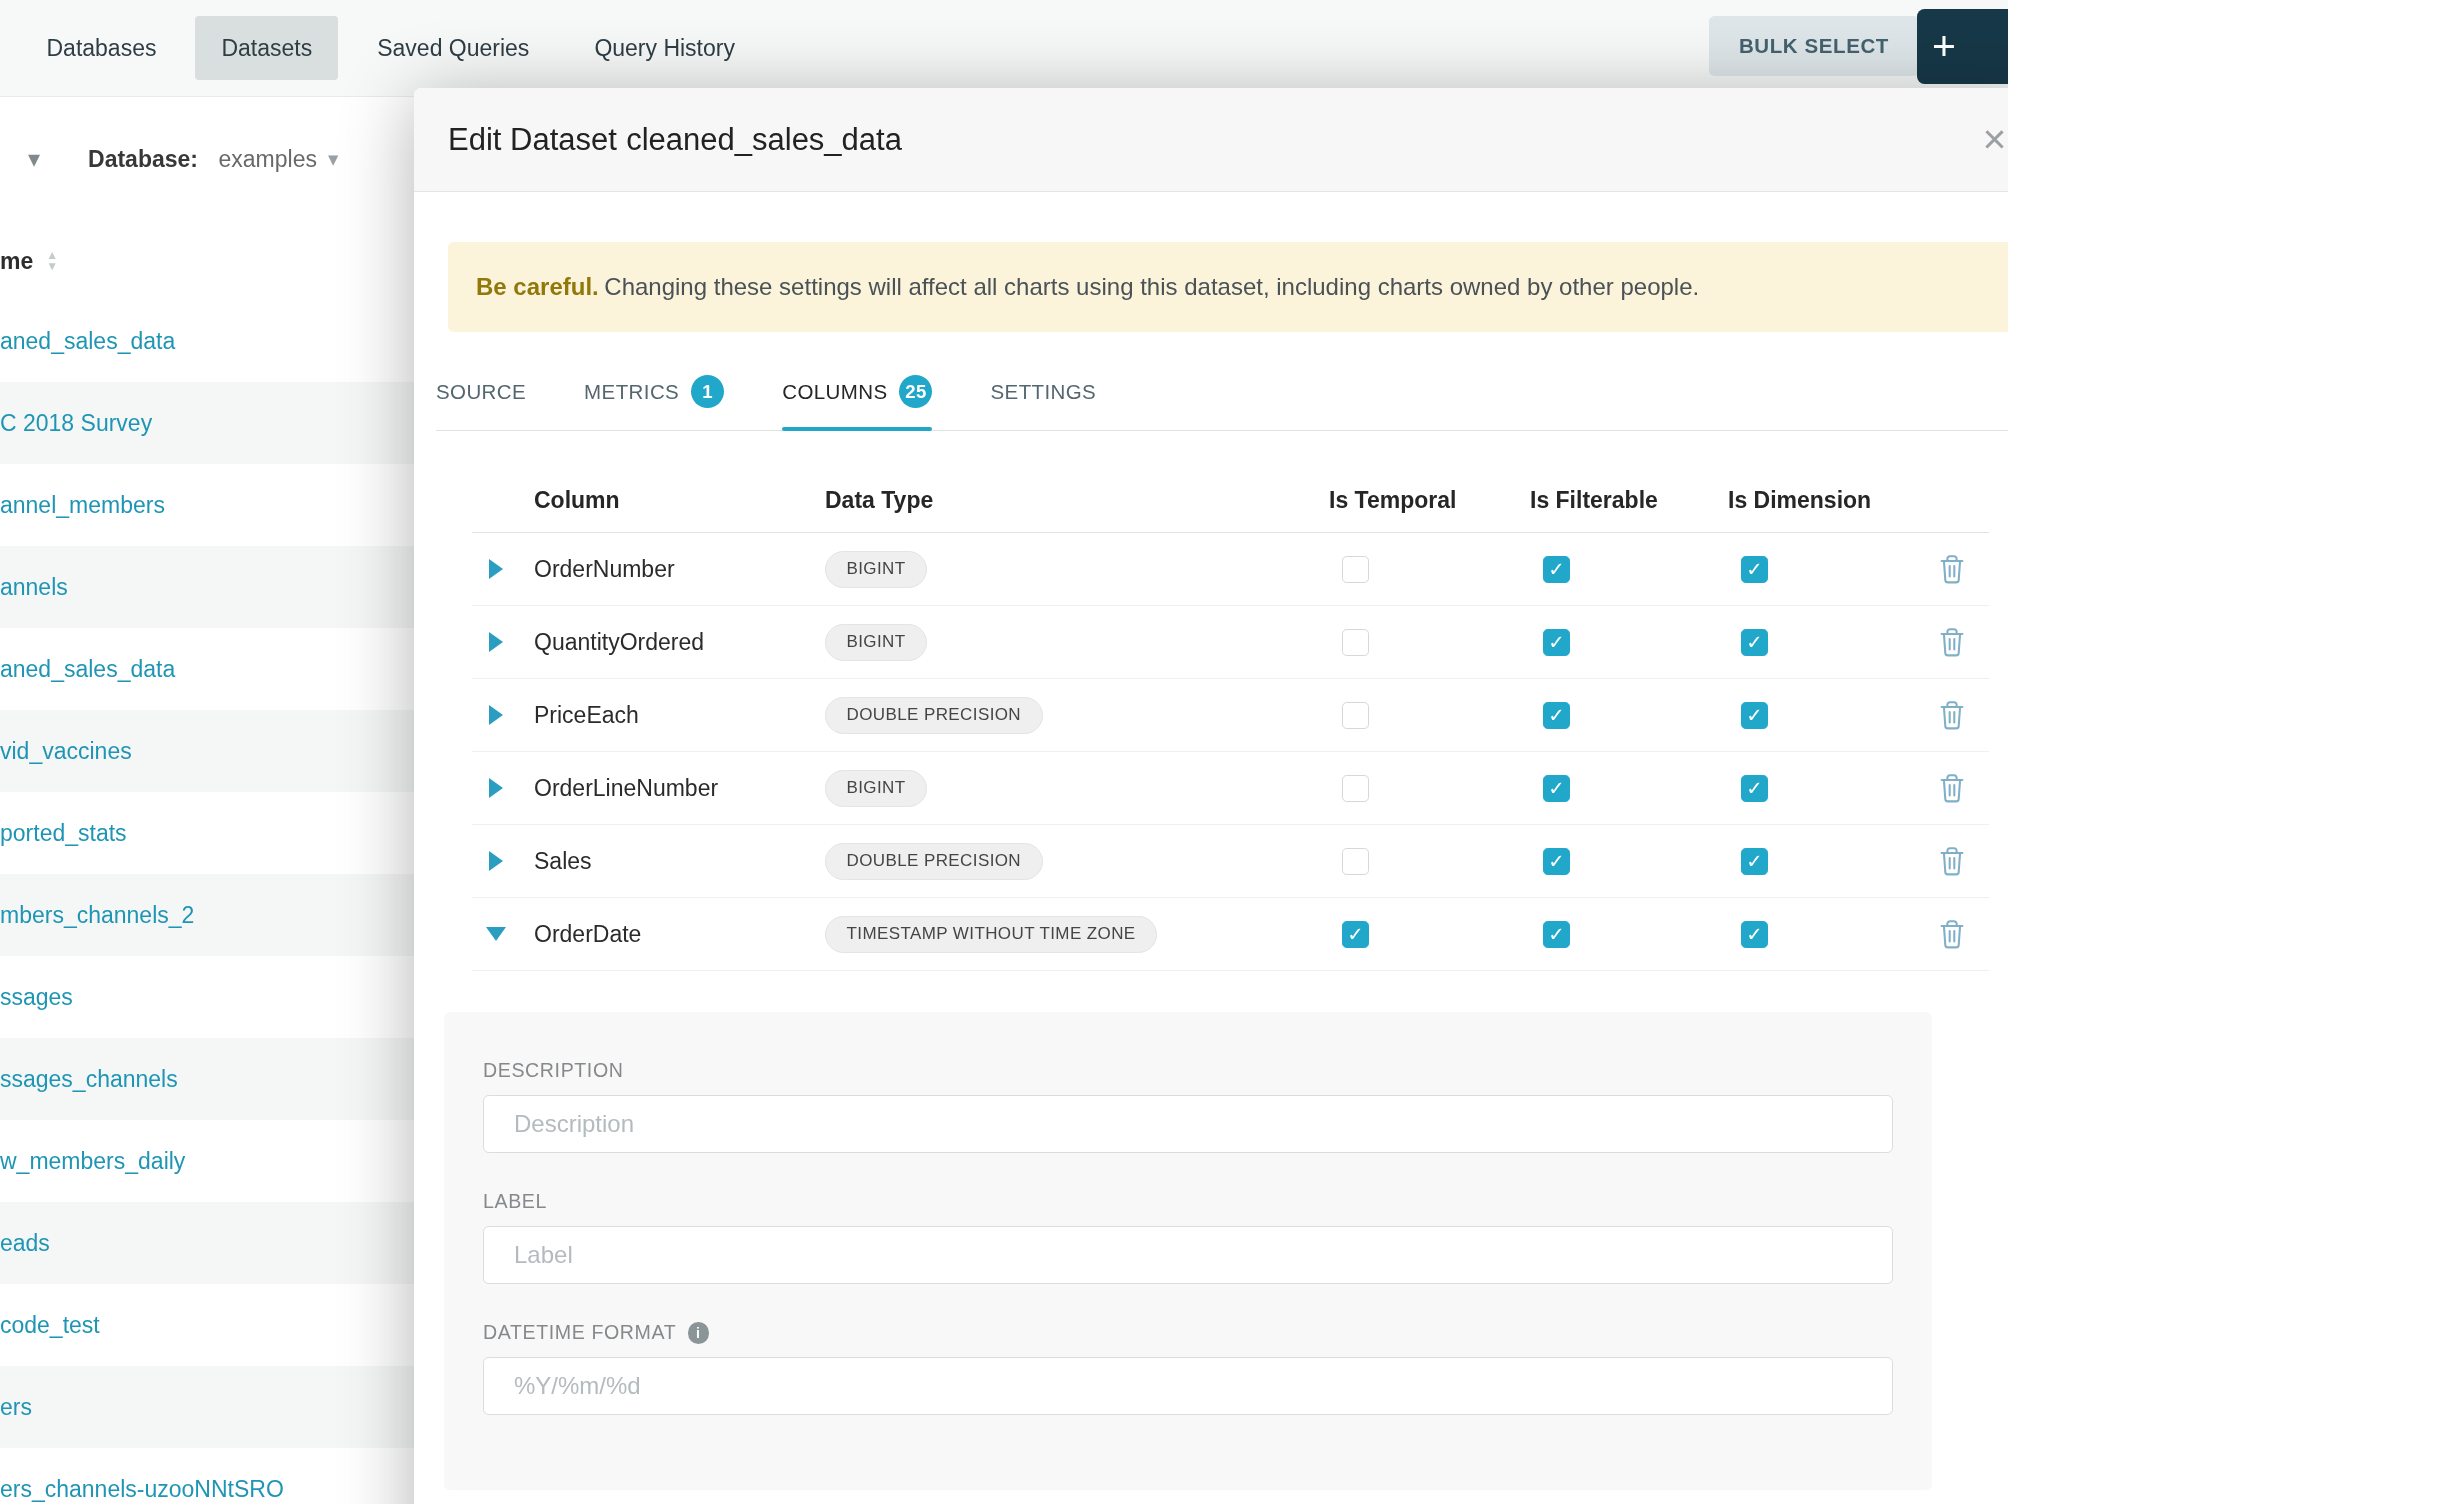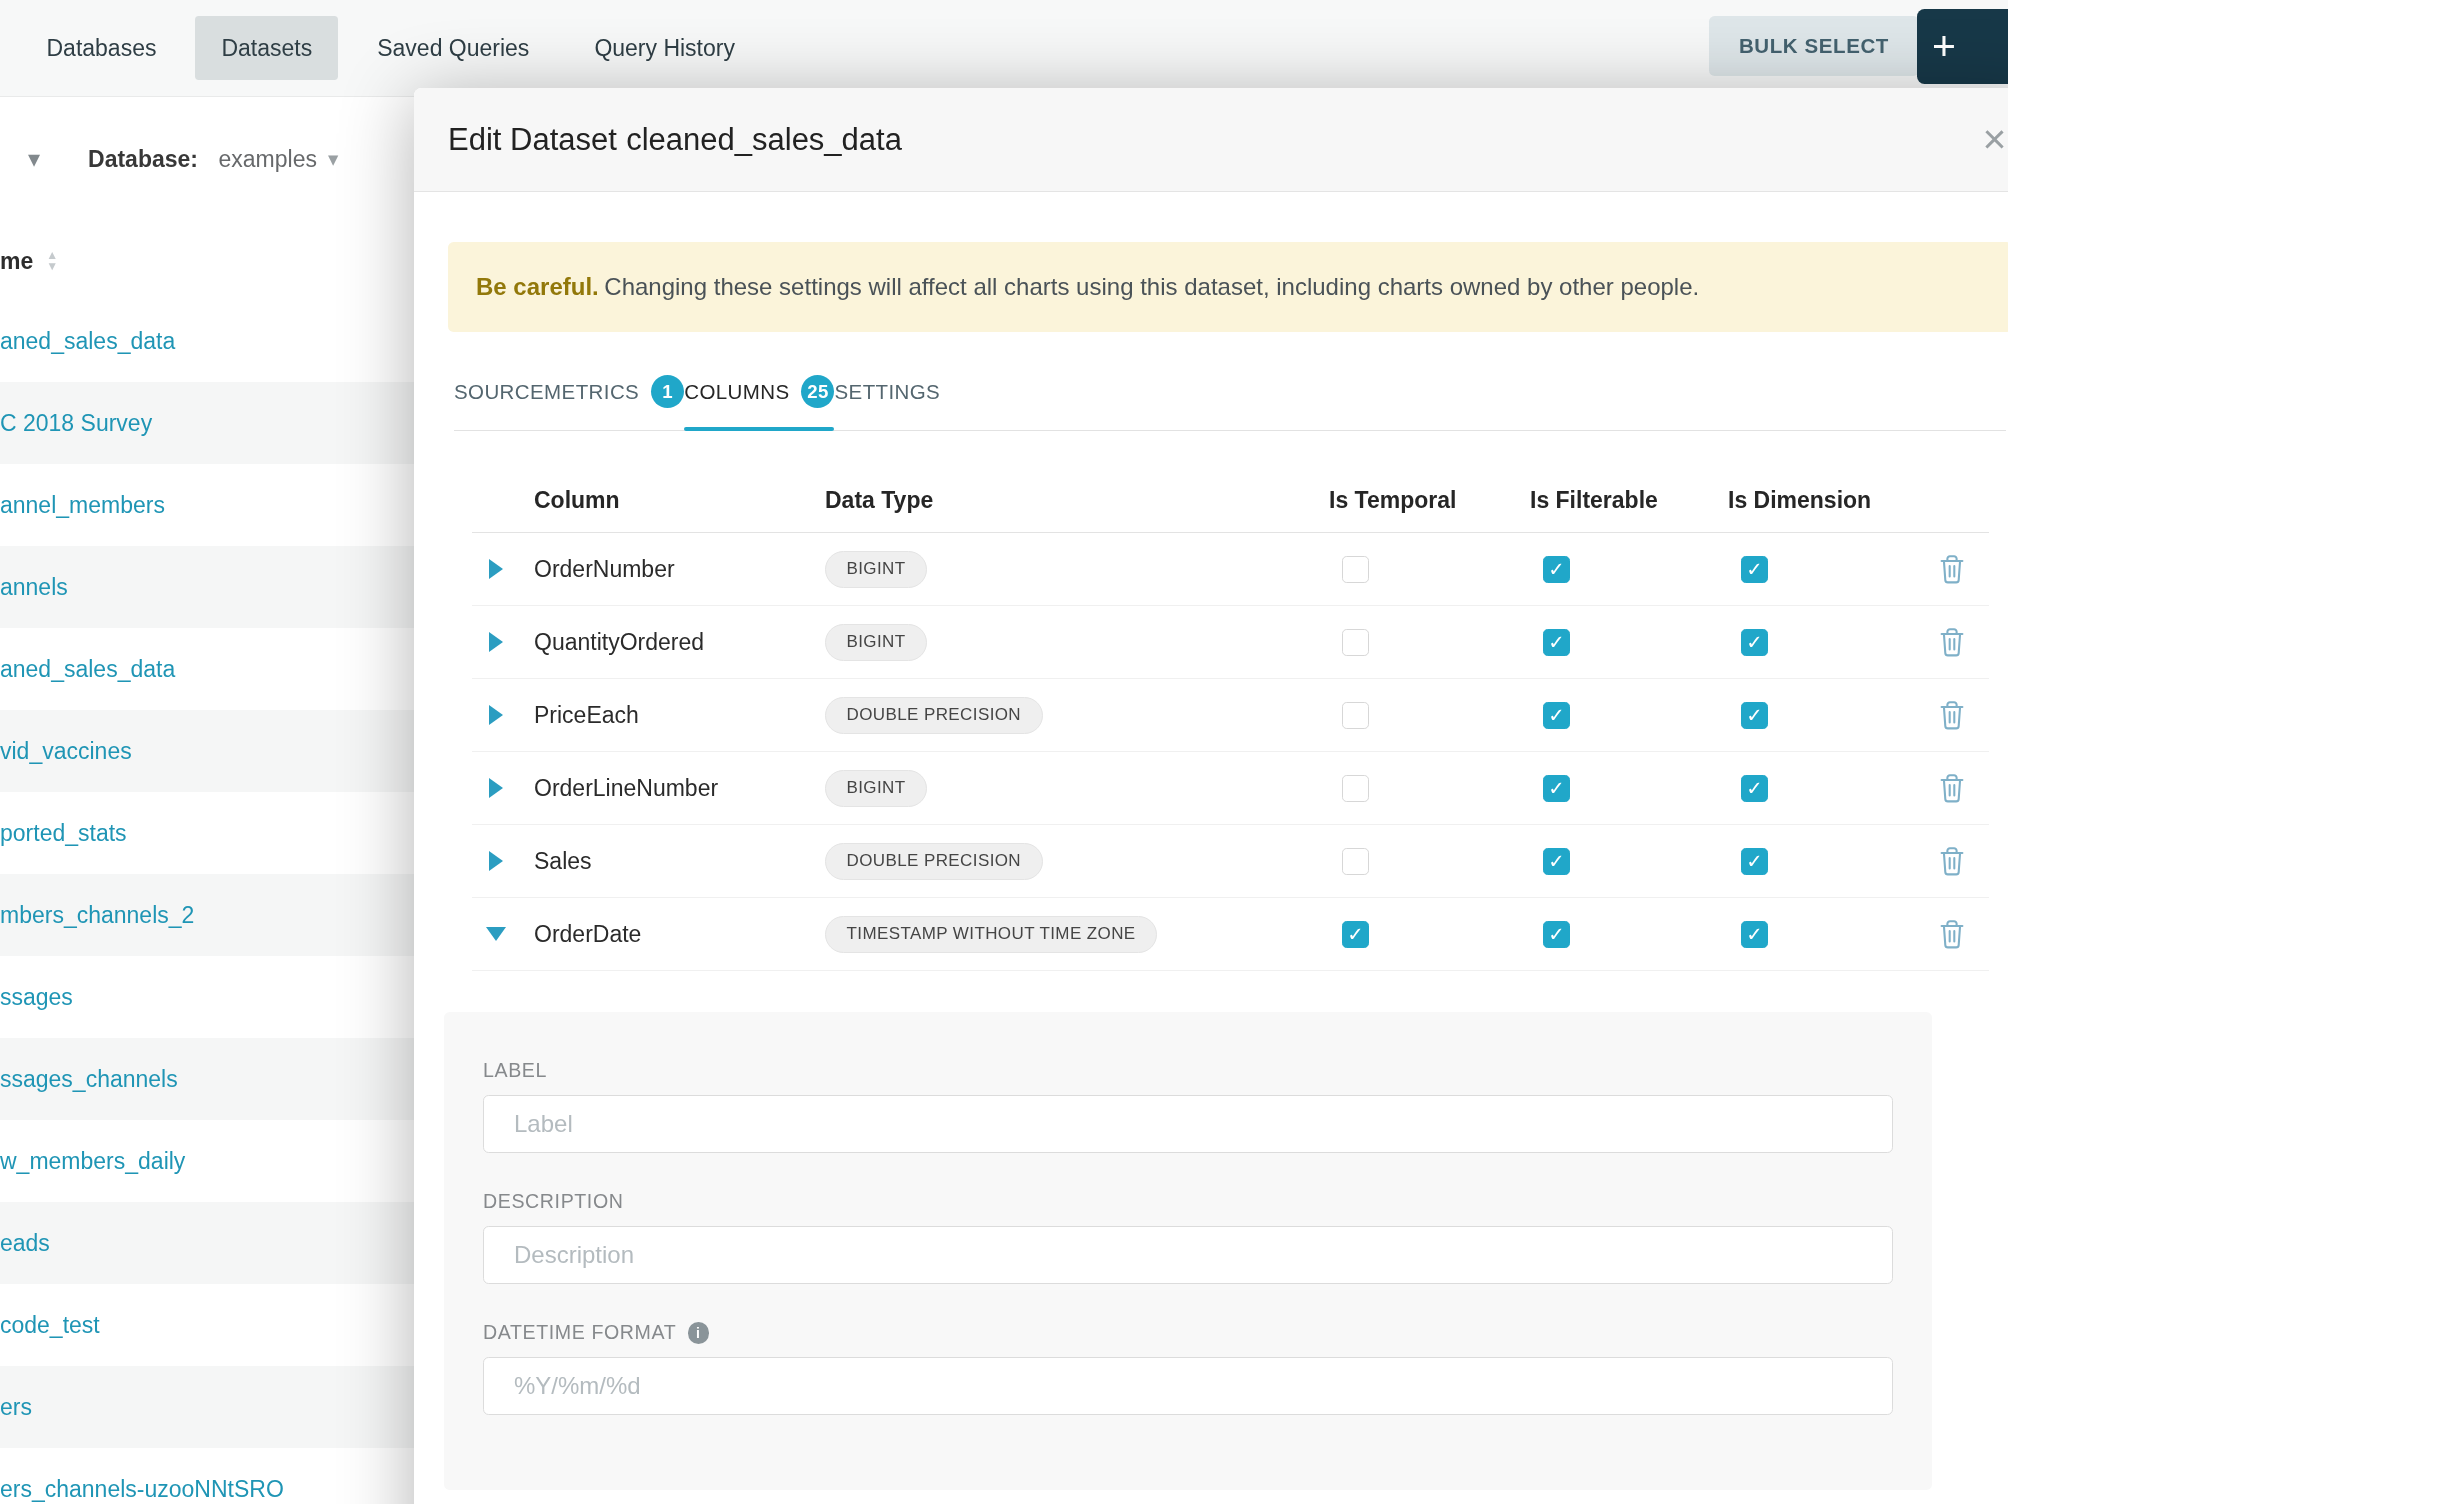--- a/index.html
+++ b/index.html
@@ -41,21 +41,21 @@
          box-shadow:0 9.3px 75px rgba(0,0,0,.30);z-index:2;overflow:hidden}
   .modal-header{height:104px;background:#f7f7f7;border-bottom:0.9px solid #e4e4e4;display:flex;align-items:center;padding:0 34px}
   .modal-title{font-size:31px;color:#222;font-weight:400;white-space:nowrap}
   .modal-title .ds-name{font-weight:400;margin-left:9.3px}
   .close-btn{margin-left:auto;font-size:41px;color:#9aa0a3;cursor:pointer;line-height:1;padding:0 5.6px}
 
   .warning-banner{margin:50px 34px 0;background:var(--warning_bg,#fbf4da);border-radius:5.6px;
                   padding:28px 28px;font-size:24px;line-height:34px;color:#4a5257}
   .warning-banner b{color:var(--warning_text,#92780a);font-weight:700;margin-right:5.6px}
 
-  .tabs{display:flex;margin:43px 40px 0;border-bottom:0.9px solid #e2e2e2}
+  .tabs{display:flex;gap:58px;margin:43px 22px 0;border-bottom:0.9px solid #e2e2e2}
   .tab{display:flex;align-items:center;gap:12px;padding-bottom:22.4px;font-size:20.5px;letter-spacing:0.4px;
        color:#54666f;font-weight:500;cursor:pointer;position:relative;white-space:nowrap}
   .tab.active{color:#262626}
   .tab.active::after{content:"";position:absolute;left:0;right:0;bottom:-0.9px;height:4.7px;
                      background:var(--accent,#20a7c9);border-radius:2.8px}
   .badge{min-width:33px;height:33px;border-radius:17px;background:var(--accent,#20a7c9);color:#fff;
          font-size:18.6px;font-weight:600;display:flex;align-items:center;justify-content:center;padding:0 5.6px}
 
   .cols-table{margin:37px 0 0 58px;width:1517px}
   .thead,.crow{display:grid;grid-template-columns:47px 291px 504px 201px 198px 201px 1fr;align-items:center}
@@ -366,29 +366,29 @@
                 <path d="M10 10.5v9M14 10.5v9"></path>
               </svg>
         </span>
           </div>
       </div>
     </div>
 
     <div class="detail-panel">
       <div class="field">
         <div class="field-label">
+          <span>DESCRIPTION</span>
+        </div>
+        <input class="text-input" type="text" placeholder="Description" style="">
+      </div>
+      <div class="field">
+        <div class="field-label">
           <span>LABEL</span>
         </div>
         <input class="text-input" type="text" placeholder="Label" style="">
-      </div>
-      <div class="field">
-        <div class="field-label">
-          <span>DESCRIPTION</span>
-        </div>
-        <input class="text-input" type="text" placeholder="Description" style="">
       </div>
       <div class="field">
         <div class="field-label">
           <span>DATETIME FORMAT</span>
           <span class="info-icon">i</span>
         </div>
         <input class="text-input" type="text" placeholder="%Y/%m/%d" style="">
       </div>
     </div>
 

